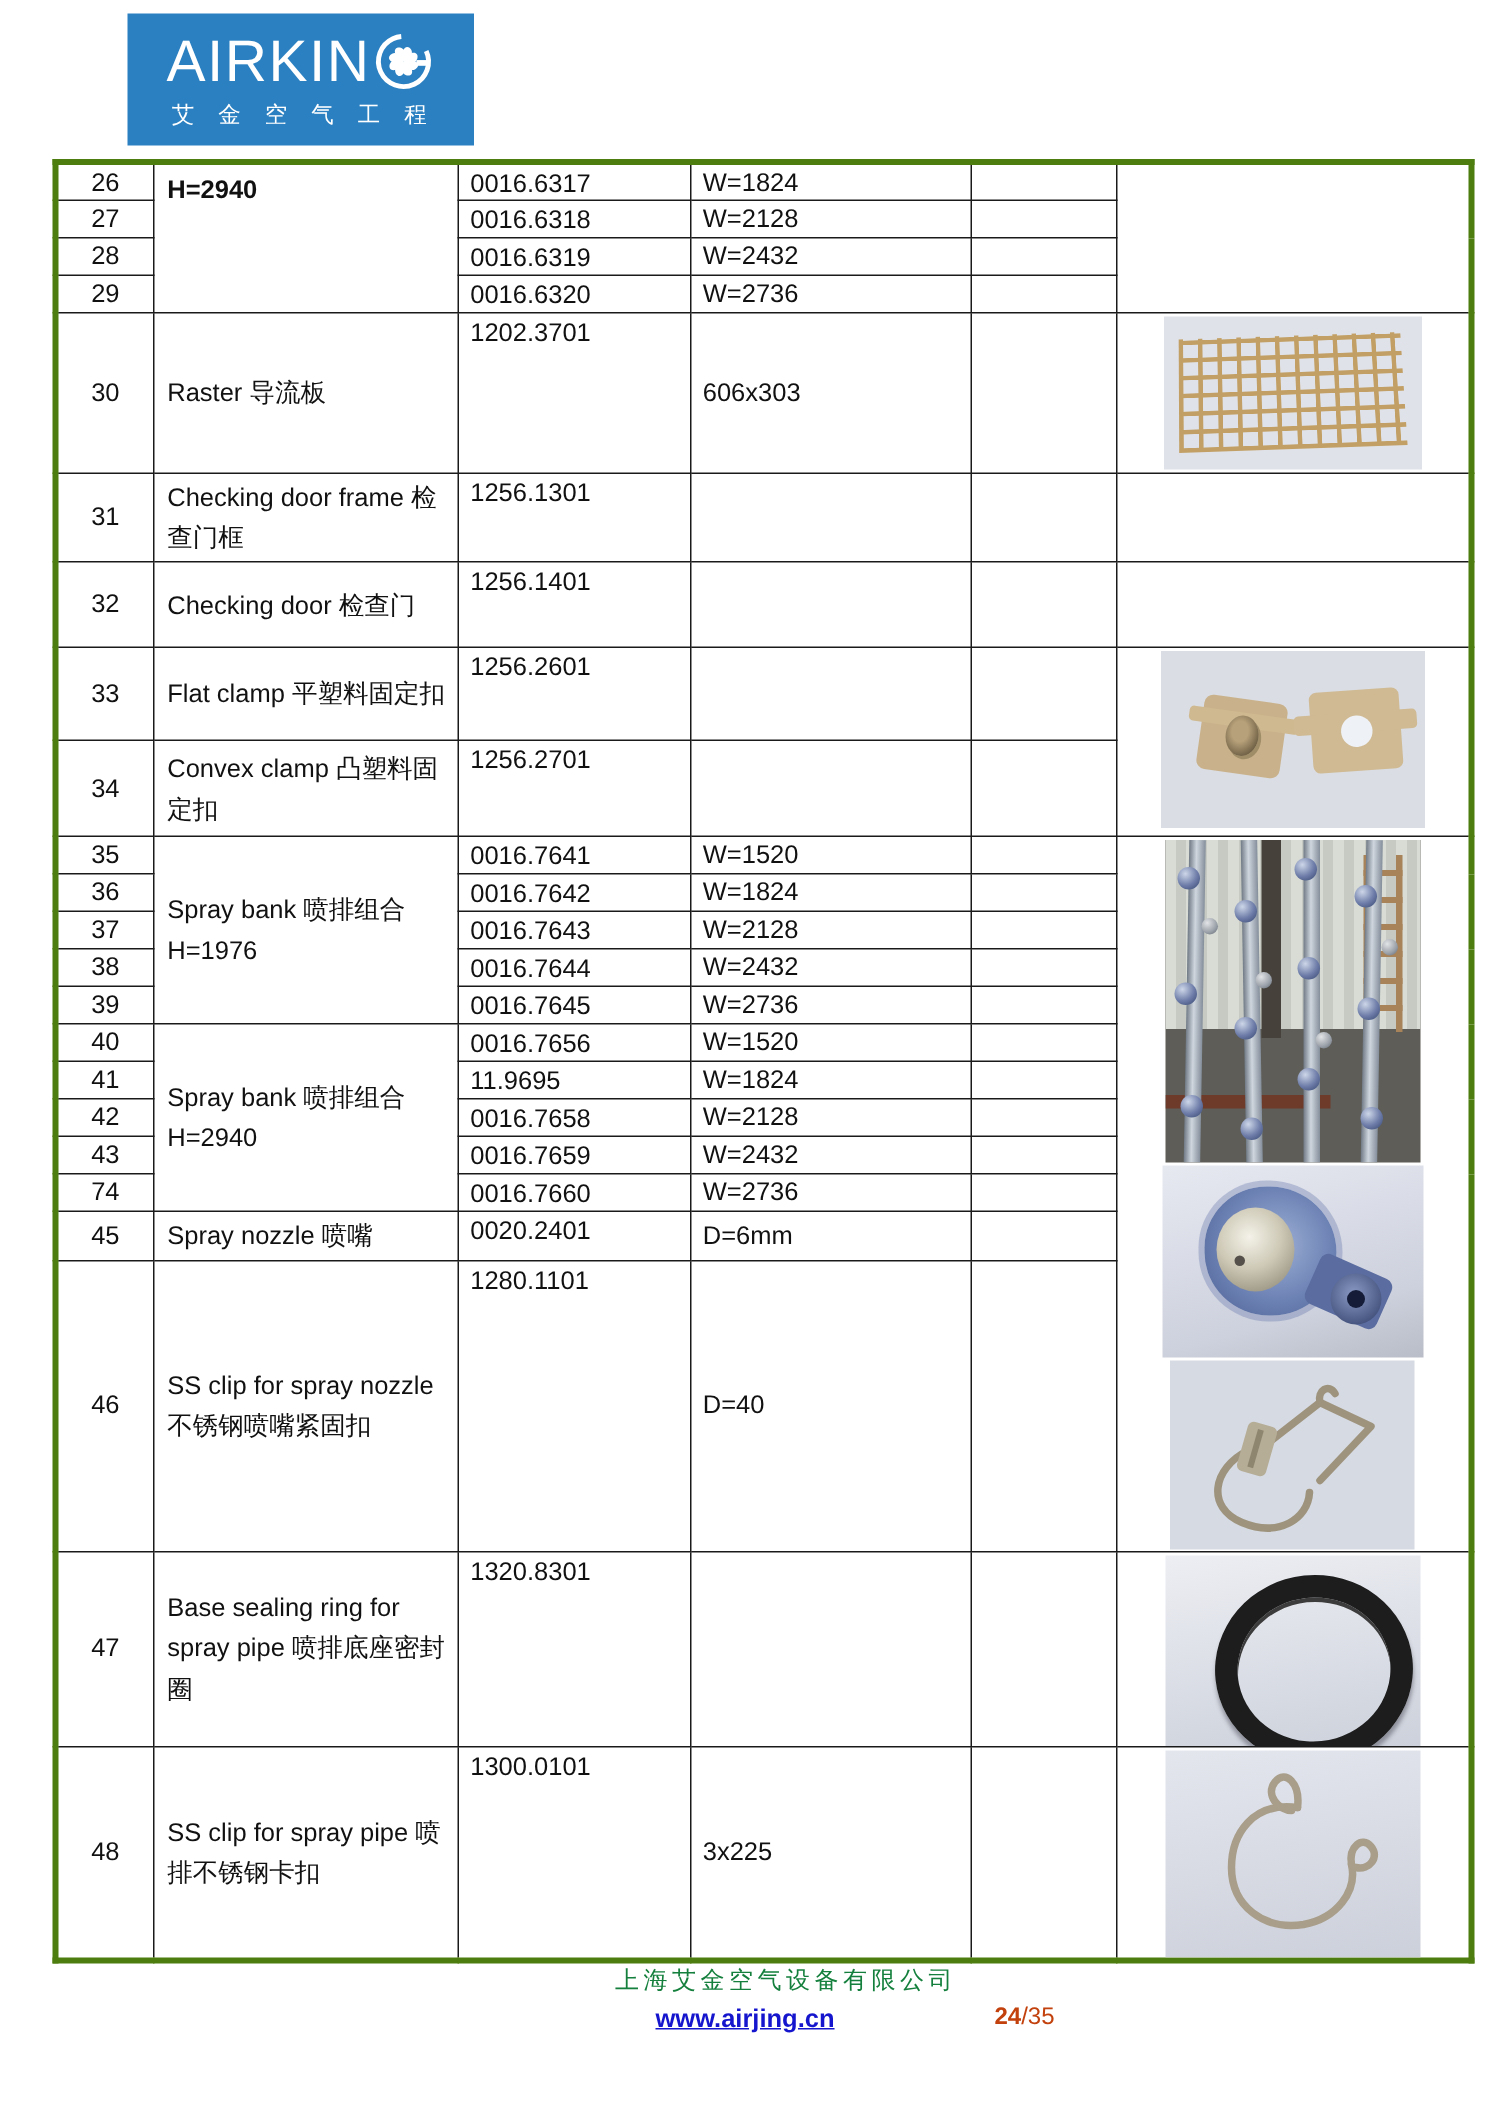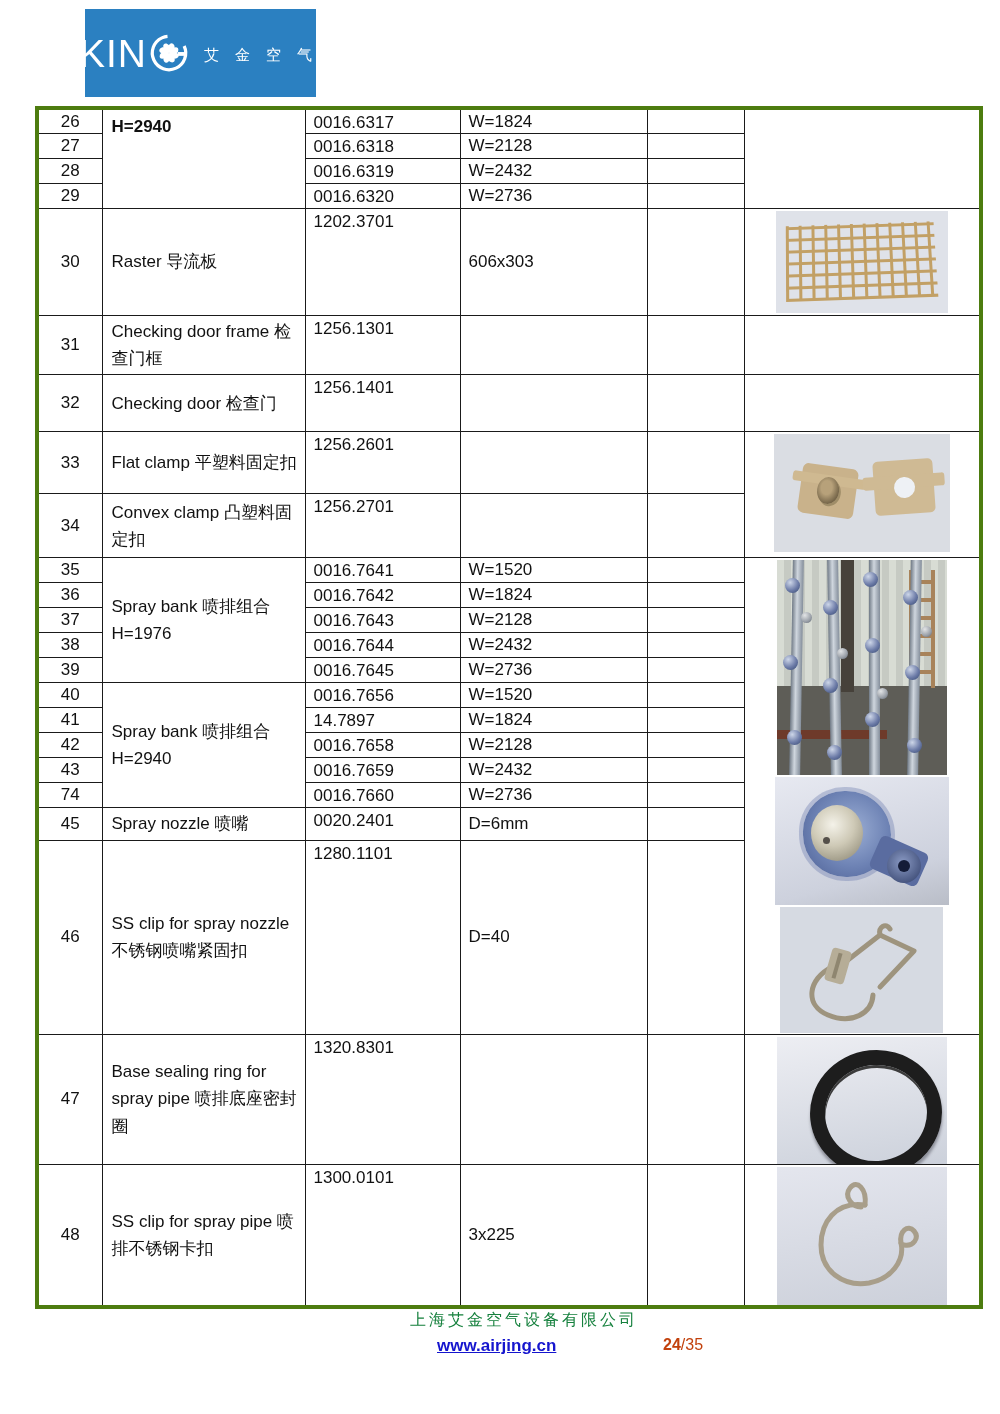--- a/index.html
+++ b/index.html
@@ -2,21 +2,21 @@
 <html><head>
 <meta charset="utf-8">
 <style>
   html,body{margin:0;padding:0;}
   body{width:1000px;height:1414px;background:#fff;position:relative;
        font-family:"Liberation Sans","DejaVu Sans",sans-serif;color:#111;}
   .page{position:absolute;inset:0;overflow:hidden;}
 
   
   .logo{position:absolute;left:85px;top:9px;width:231px;height:88px;background:#2b80c1;
-        display:flex;flex-direction:row;align-items:center;justify-content:center;}
+        display:flex;flex-direction:column;align-items:center;justify-content:center;}
   .logo-brand{display:flex;align-items:center;color:#fff;font-size:39px;line-height:1;
               letter-spacing:1px;font-weight:400;}
   .fan-g{margin-left:1px;}
   .logo-sub{color:#fff;font-size:15px;letter-spacing:16px;margin-top:5px;padding-left:14px;white-space:nowrap;}
   .doc-title{position:absolute;left:414px;top:54px;margin:0;font-size:27px;font-weight:700;
              letter-spacing:1px;color:#0a0a0a;white-space:nowrap;}
 
   
   table.parts{position:absolute;left:35px;top:106px;width:944px;border-collapse:collapse;
               table-layout:fixed;border:4px solid #4d7c0f;}
@@ -289,21 +289,21 @@
         <td class="name mname" rowspan="5">
           <div>Spray bank 喷排组合</div>
           <div>H=2940</div>
         </td>
         <td class="part">0016.7656</td>
         <td class="dim">W=1520</td>
         <td></td>
       </tr>
       <tr style="height:25px">
         <td class="no">41</td>
-        <td class="part">14.7897</td>
+        <td class="part">11.9695</td>
         <td class="dim">W=1824</td>
         <td></td>
       </tr>
       <tr style="height:25px">
         <td class="no">42</td>
         <td class="part">0016.7658</td>
         <td class="dim">W=2128</td>
         <td></td>
       </tr>
       <tr style="height:25px">

